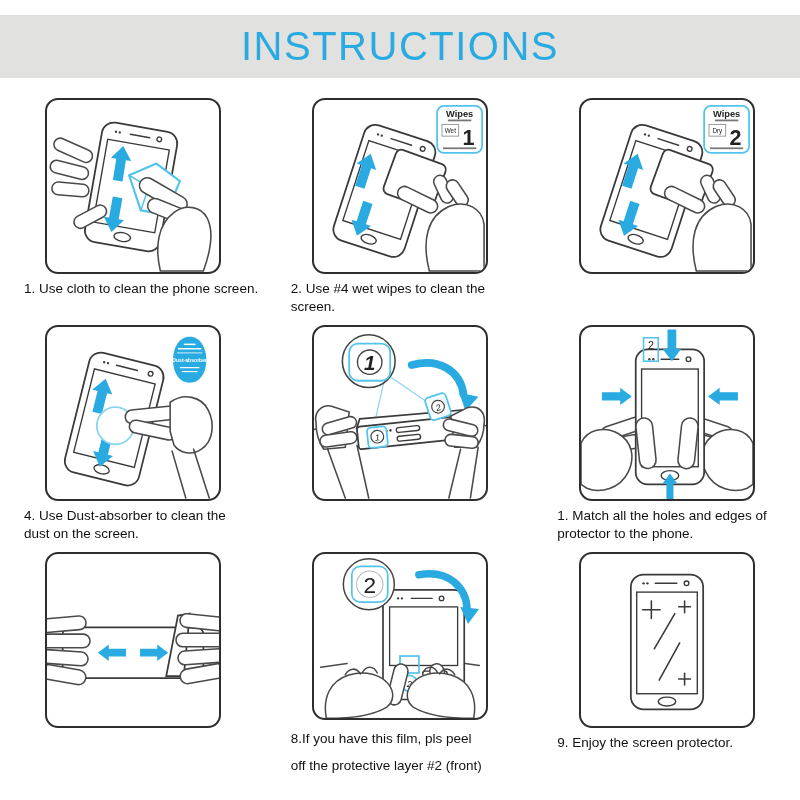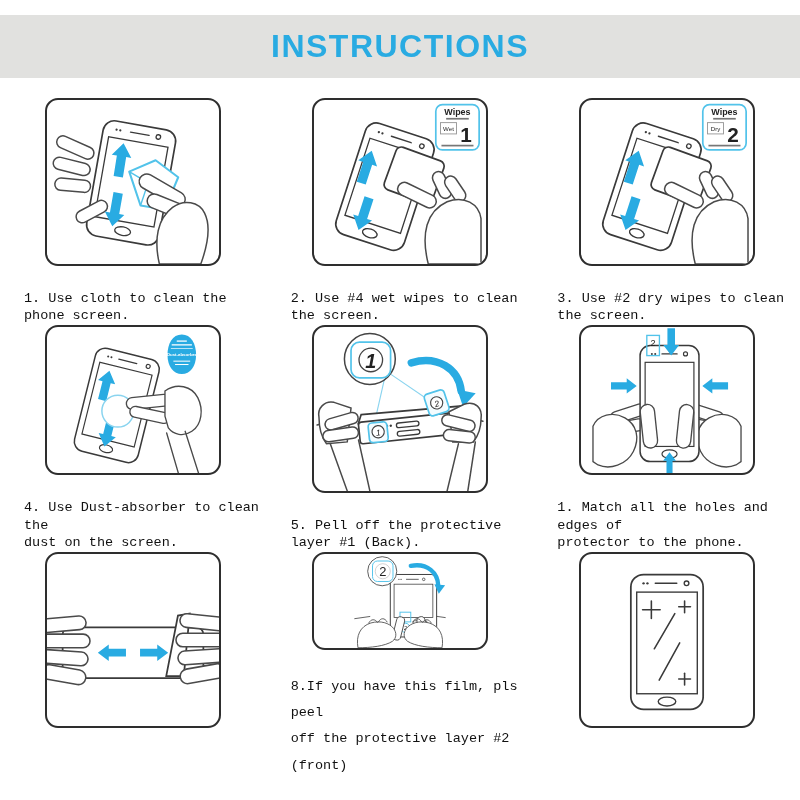--- a/index.html
+++ b/index.html
@@ -1,24 +1,24 @@
 <!DOCTYPE html>
 <html><head>
 <meta charset="utf-8">
 <style>
   html,body{margin:0;padding:0;width:800px;height:800px;background:#fff;overflow:hidden;
             font-family:"Liberation Sans",sans-serif;}
   .header{margin-top:15px;height:63px;background:#E1E1DF;display:flex;align-items:center;justify-content:center;}
-  .title{margin:14px;font-size:32px;font-weight:bold;letter-spacing:1.5px;color:#29ABE2;}
+  .title{margin:14px;font-size:40px;font-weight:normal;letter-spacing:1.5px;color:#29ABE2;}
   .grid{display:grid;grid-template-columns:repeat(3,1fr);padding-top:20px;}
   .cell{height:227px;display:flex;flex-direction:column;align-items:center;}
   .box{width:176px;height:176px;border:2.5px solid #2e2e2e;border-radius:13px;box-sizing:border-box;background:#fff;overflow:hidden;}
   .box svg{width:100%;height:100%;display:block;}
-  .caption{align-self:flex-start;margin:24px 0 0 24px;font-size:13.5px;line-height:1.3;color:#111;
-           white-space:pre-line;max-width:240px;font-family:Liberation Mono, monospace;}
+  .caption{align-self:flex-start;margin:6px 0 0 24px;font-size:13.5px;line-height:1.3;color:#111;
+           white-space:pre-line;max-width:240px;}
   .caption.tall{line-height:1.95;}
   
   .ln{fill:#fff;stroke:#3a3a3a;stroke-width:1.8;}
   .lnt{fill:none;stroke:#3a3a3a;stroke-width:1.4;}
   .lnl{fill:none;stroke:#3a3a3a;stroke-width:1.5;stroke-linecap:round;}
   .dot{fill:#3a3a3a;}
   .hand{fill:#fff;stroke:#4a4a4a;stroke-width:1.6;}
   .handl{fill:none;stroke:#4a4a4a;stroke-width:1.6;stroke-linecap:round;}
   .teal{fill:none;stroke:#52C3EA;stroke-width:1.8;}
   .tealf{fill:#F4FCFF;stroke:#52C3EA;stroke-width:1.8;}
@@ -137,21 +137,20 @@
           <rect x="126" y="5" width="46" height="48" rx="7" fill="#fff" stroke="#52C3EA" stroke-width="1.8"></rect>
           <text x="149" y="16" font-size="9.5" font-weight="bold" text-anchor="middle" fill="#222">Wipes</text>
           <rect x="137" y="19" width="24" height="1.8" fill="#777"></rect>
           <rect x="131" y="24" width="17" height="12" fill="none" stroke="#999" stroke-width="1"></rect>
           <text x="139.5" y="33" font-size="6.5" text-anchor="middle" fill="#222">Dry</text>
           <text x="158" y="45" font-size="22" font-weight="bold" text-anchor="middle" fill="#222">2</text>
           <rect x="132" y="47.5" width="34" height="1.8" fill="#777"></rect>
         </g>
       </svg>
     </div>
-    <p class="caption">3. Use #2 dry wipes to clean the screen.</p>
   </section>
 
   <section class="cell">
     <div class="box">
       <svg viewBox="0 0 176 174">
         <g transform="rotate(14 68 92)">
           <rect class="ln" x="30" y="30" width="78" height="126" rx="12"></rect>
           <rect class="lnt" x="37" y="48" width="64" height="88"></rect>
           <line class="lnl" x1="58" y1="39" x2="80" y2="39"></line>
           <circle class="lnt" cx="94" cy="39" r="2.4"></circle>
@@ -222,21 +221,20 @@
           <path class="handl" d="M14,124 L32,174 M44,120 L56,174"></path>
         </g>
         <g>
           <path class="hand" d="M174,98 C176,86 168,78 156,82 L140,90 L144,122 L166,122 C172,114 174,106 174,98 Z"></path>
           <rect class="hand" x="132" y="96" width="36" height="12" rx="6" transform="rotate(14 150 102)"></rect>
           <rect class="hand" x="134" y="110" width="34" height="12" rx="6" transform="rotate(6 151 116)"></rect>
           <path class="handl" d="M150,124 L138,174 M168,122 L160,174"></path>
         </g>
       </svg>
     </div>
-    <p class="caption">5. Pell off the protective layer #1 (Back).</p>
   </section>
 
   <section class="cell">
     <div class="box">
       <svg viewBox="0 0 176 174">
         <g>
           <rect class="hand" x="20" y="96" width="44" height="14" rx="7" transform="rotate(-18 42 103)"></rect>
           <rect class="hand" x="16" y="112" width="46" height="14" rx="7" transform="rotate(-10 39 119)"></rect>
           <path class="hand" d="M0,118 C6,104 24,100 38,108 C52,116 56,132 48,148 C40,164 20,170 6,164 L0,160 Z"></path>
         </g>
@@ -357,15 +355,16 @@
           <line x1="80" y1="128" x2="101" y2="90"></line>
           <line x1="63" y1="56" x2="81" y2="56"></line>
             <line x1="72" y1="47" x2="72" y2="65"></line>
           <line x1="100" y1="53" x2="112" y2="53"></line>
             <line x1="106" y1="47" x2="106" y2="59"></line>
           <line x1="100" y1="127" x2="112" y2="127"></line>
             <line x1="106" y1="121" x2="106" y2="133"></line>
         </g>
       </svg>
     </div>
+    <p class="caption">9. Enjoy the screen protector.</p>
   </section>
 
 </div>
 
 </body></html>

